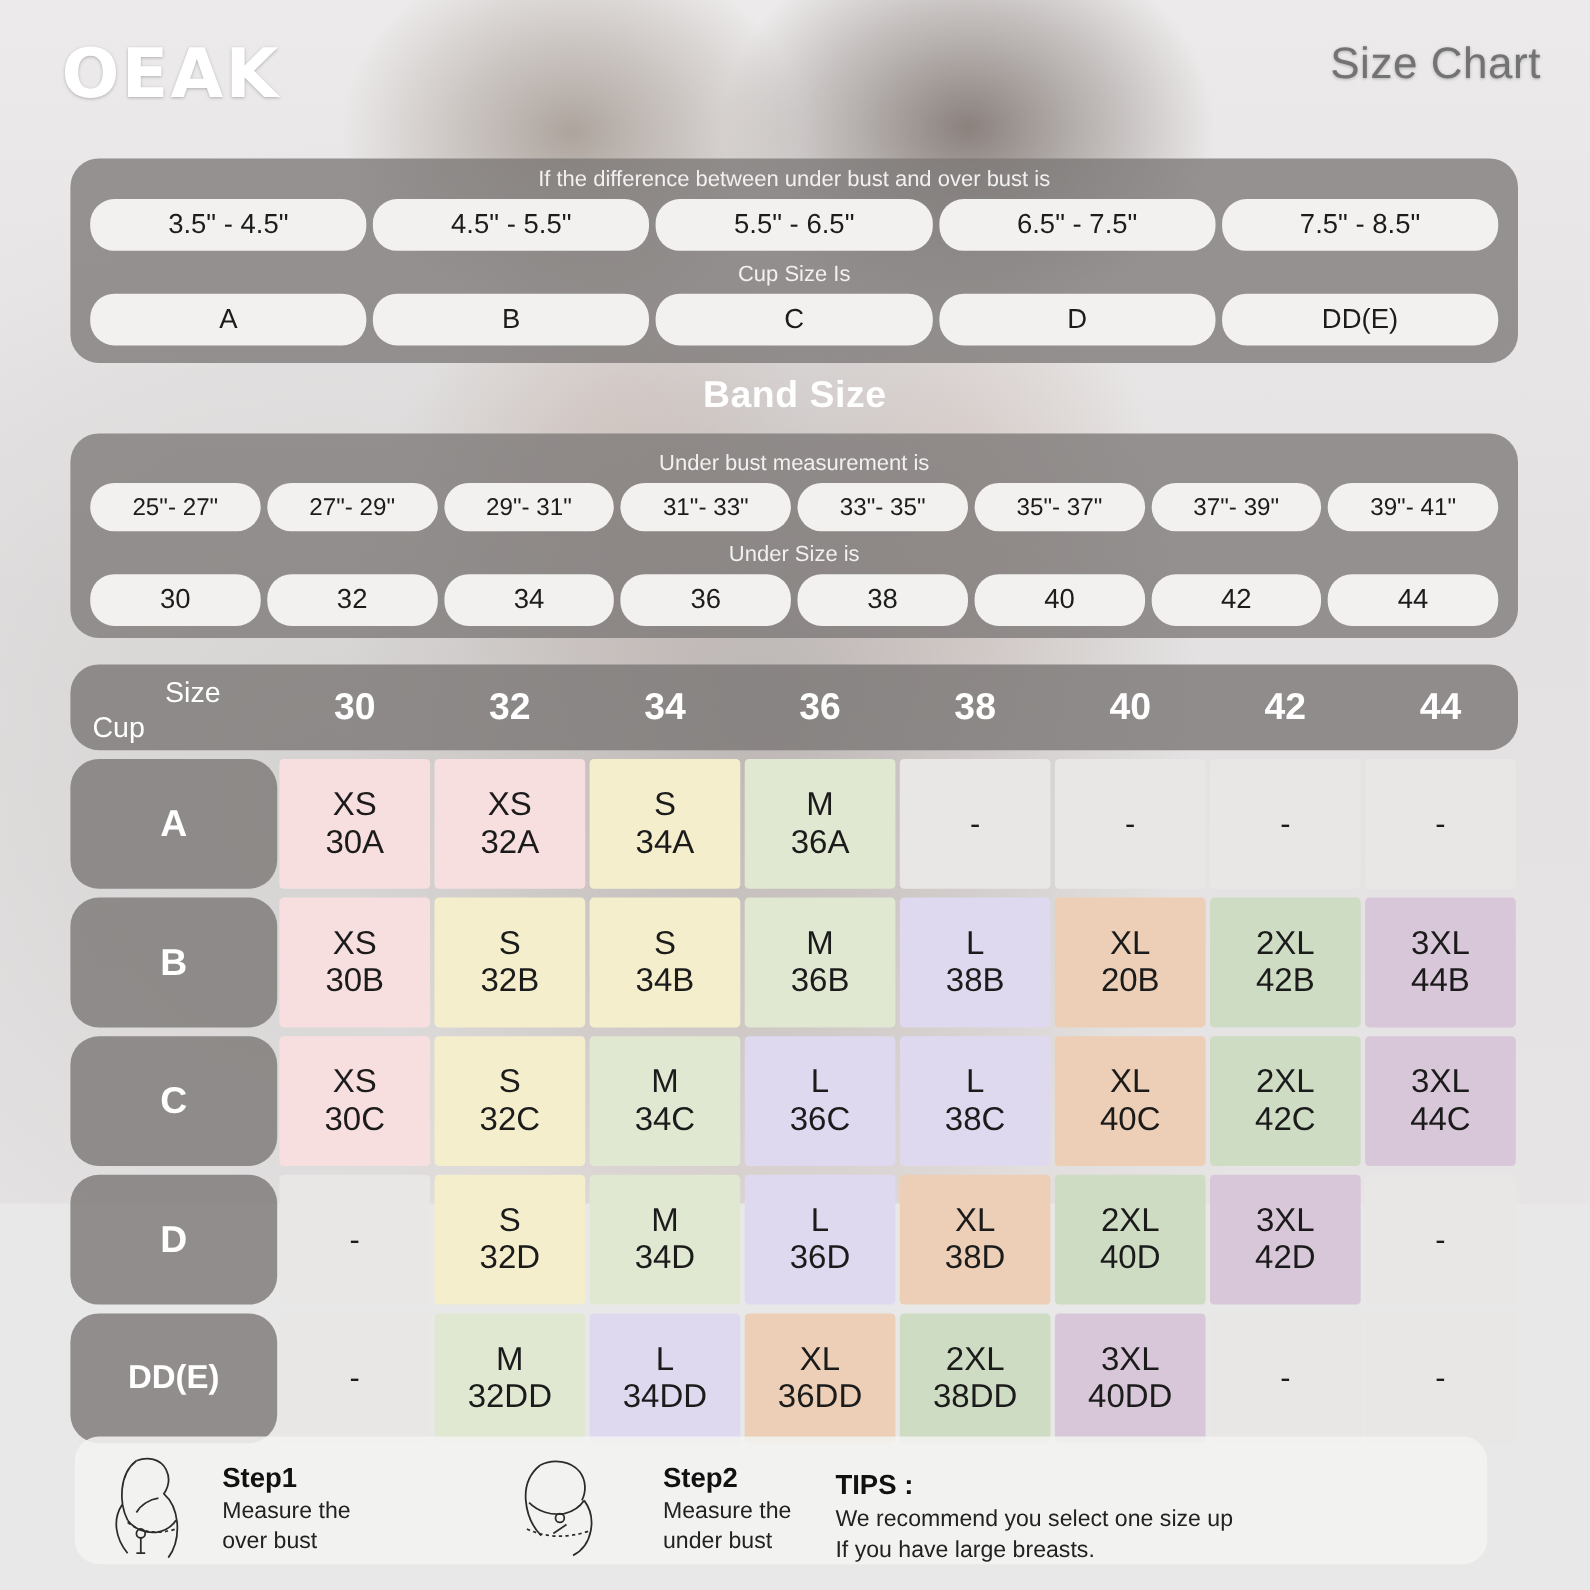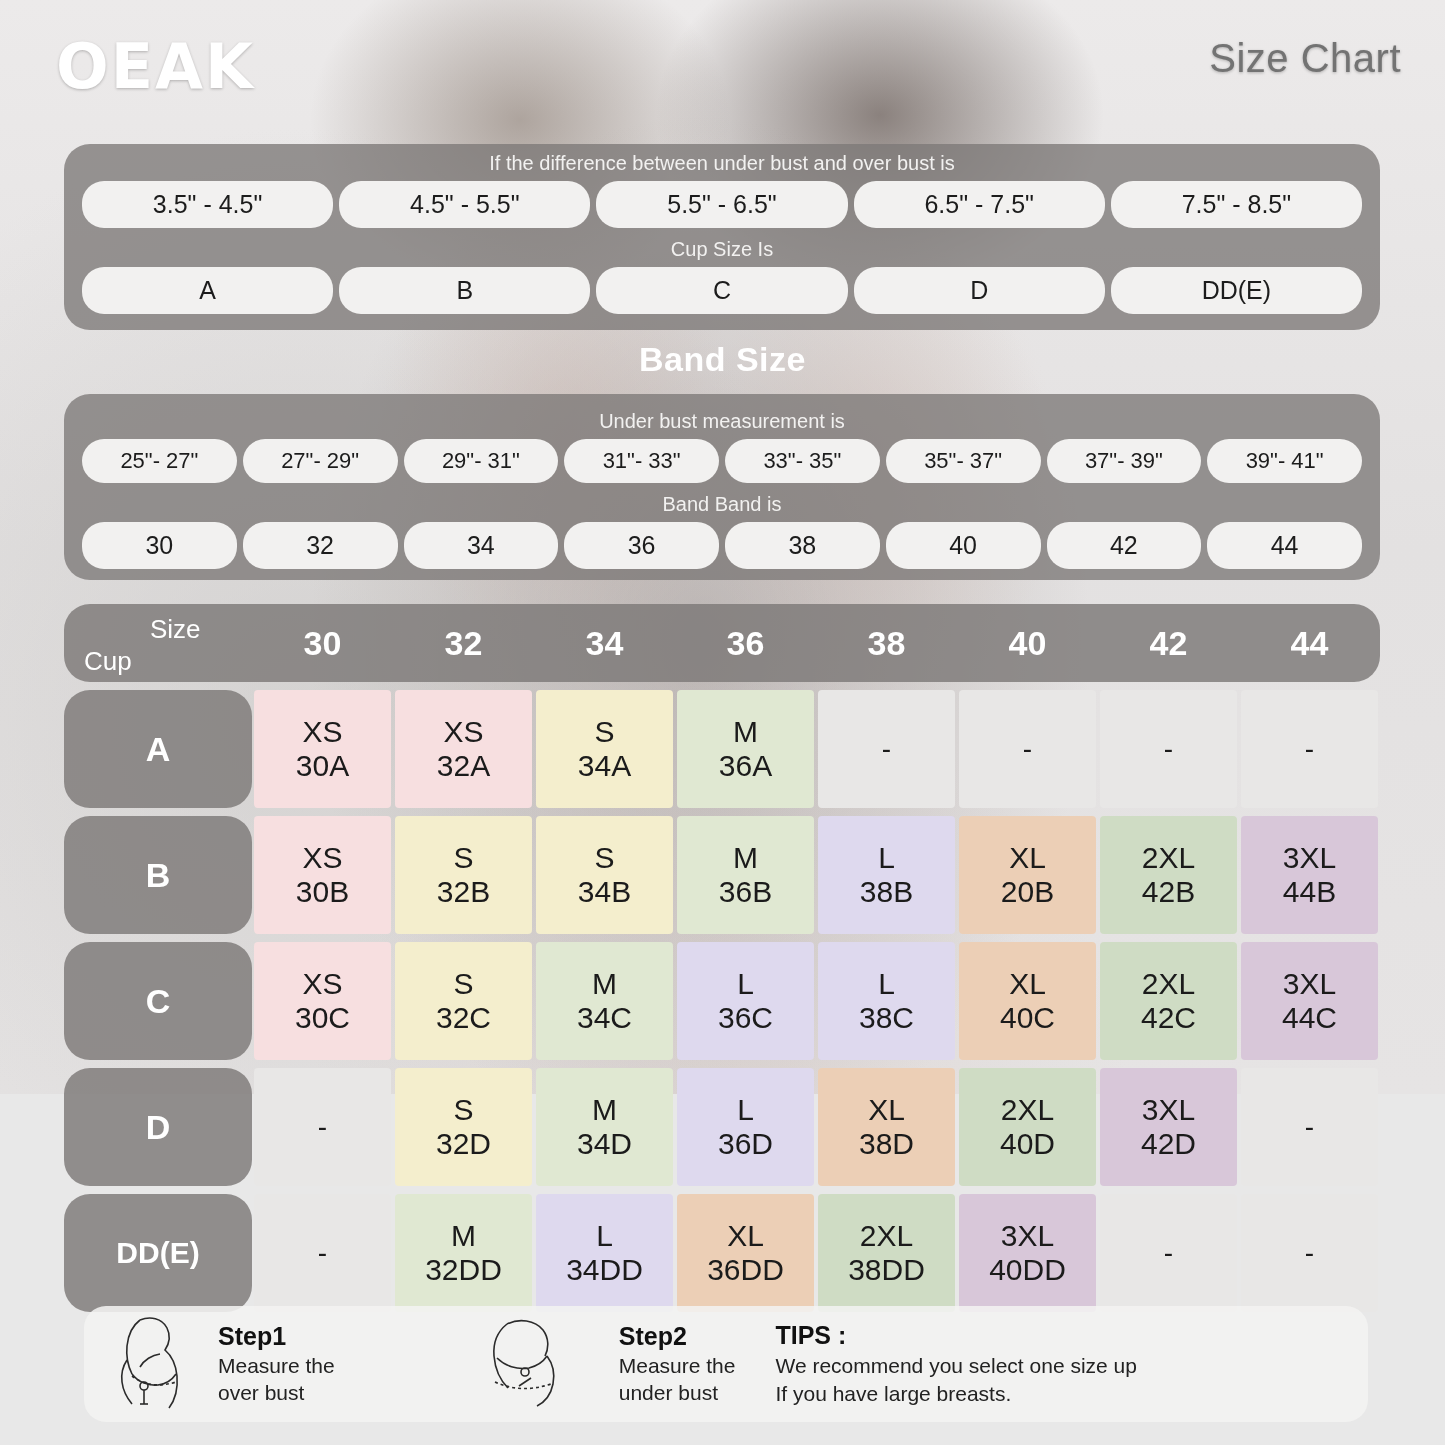--- a/index.html
+++ b/index.html
@@ -107,23 +107,23 @@
     display: flex; flex-direction: column; align-items: center; justify-content: center;
     color: #1b1b1b; font-size: 30px; line-height: 1.12;
     border-radius: 4px;
   }
   .m-cell .l1 { }
   .m-cell .l2 { }
   .m-cell.dash { font-size: 28px; }
 
   
   #footer {
-    position: absolute; left: 84px; top: 1306px; width: 1284px; height: 116px;
+    position: absolute; left: 68px; top: 1306px; width: 1284px; height: 116px;
     background: rgba(243,242,241,0.88); border-radius: 22px;
-    display: flex; align-items: center;
+    display: flex; align-items: flex-end;
   }
   .step { display: flex; align-items: center; }
   .step-figure { width: 106px; height: 100px; margin: 0 10px 0 18px; }
   .step-text .t1 { font-size: 25px; font-weight: bold; color: #111; }
   .step-text .t2 { font-size: 21px; color: #222; line-height: 1.25; margin-top: 2px; }
   .tips { margin-left: 40px; }
   .tips .t1 { font-size: 25px; font-weight: bold; color: #111; }
   .tips .t2 { font-size: 21px; color: #222; line-height: 1.3; margin-top: 2px; }
 </style>
 </head>
@@ -160,21 +160,21 @@
       <div class="row">
         <div class="cell small">25"- 27"</div>
         <div class="cell small">27"- 29"</div>
         <div class="cell small">29"- 31"</div>
         <div class="cell small">31"- 33"</div>
         <div class="cell small">33"- 35"</div>
         <div class="cell small">35"- 37"</div>
         <div class="cell small">37"- 39"</div>
         <div class="cell small">39"- 41"</div>
       </div>
-      <div class="sub-label" style="padding-top:10px;">Band Band is</div>
+      <div class="sub-label" style="padding-top:10px;">Under Size is</div>
       <div class="row">
         <div class="cell">30</div>
         <div class="cell">32</div>
         <div class="cell">34</div>
         <div class="cell">36</div>
         <div class="cell">38</div>
         <div class="cell">40</div>
         <div class="cell">42</div>
         <div class="cell">44</div>
       </div>

